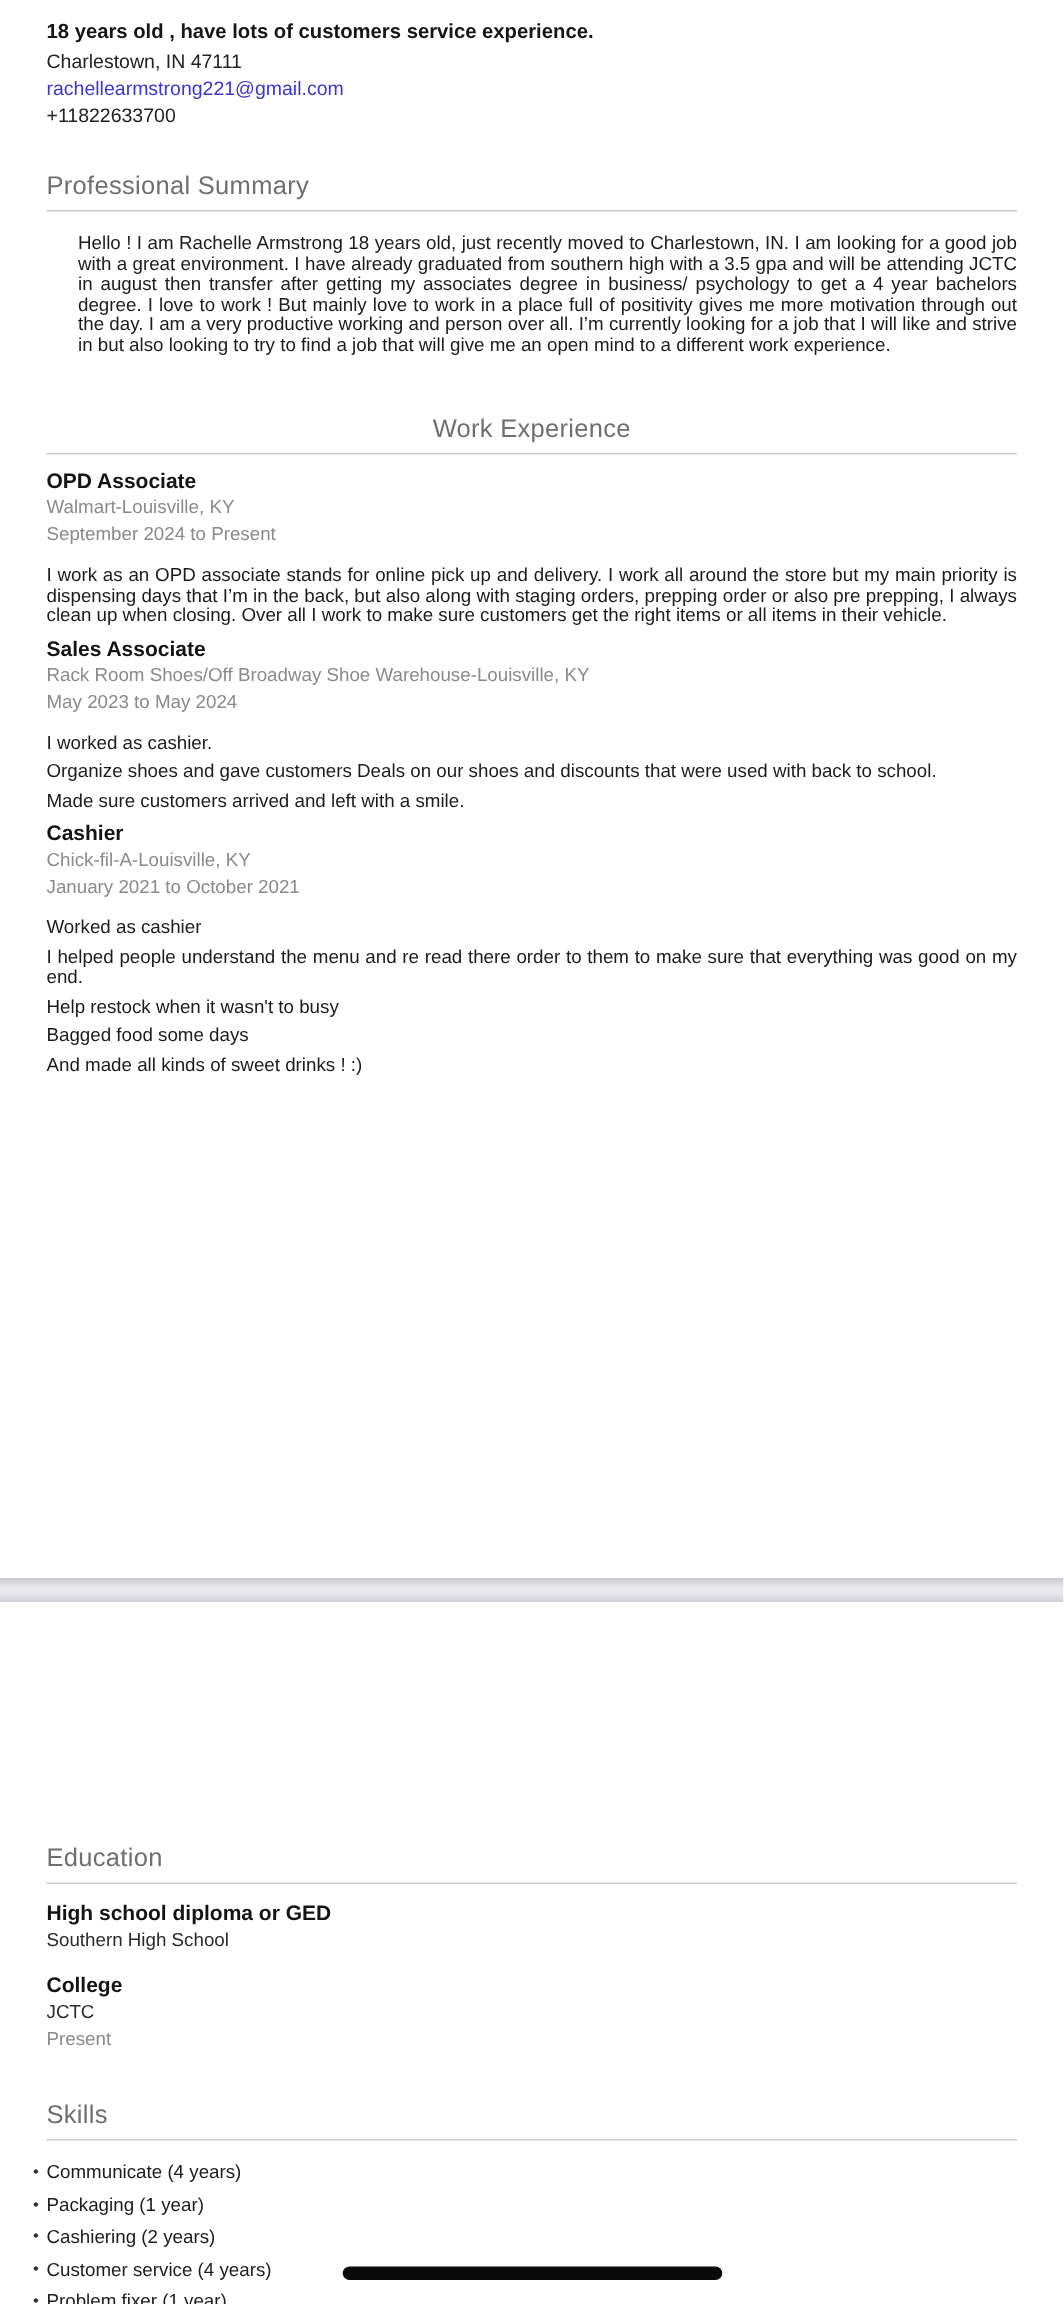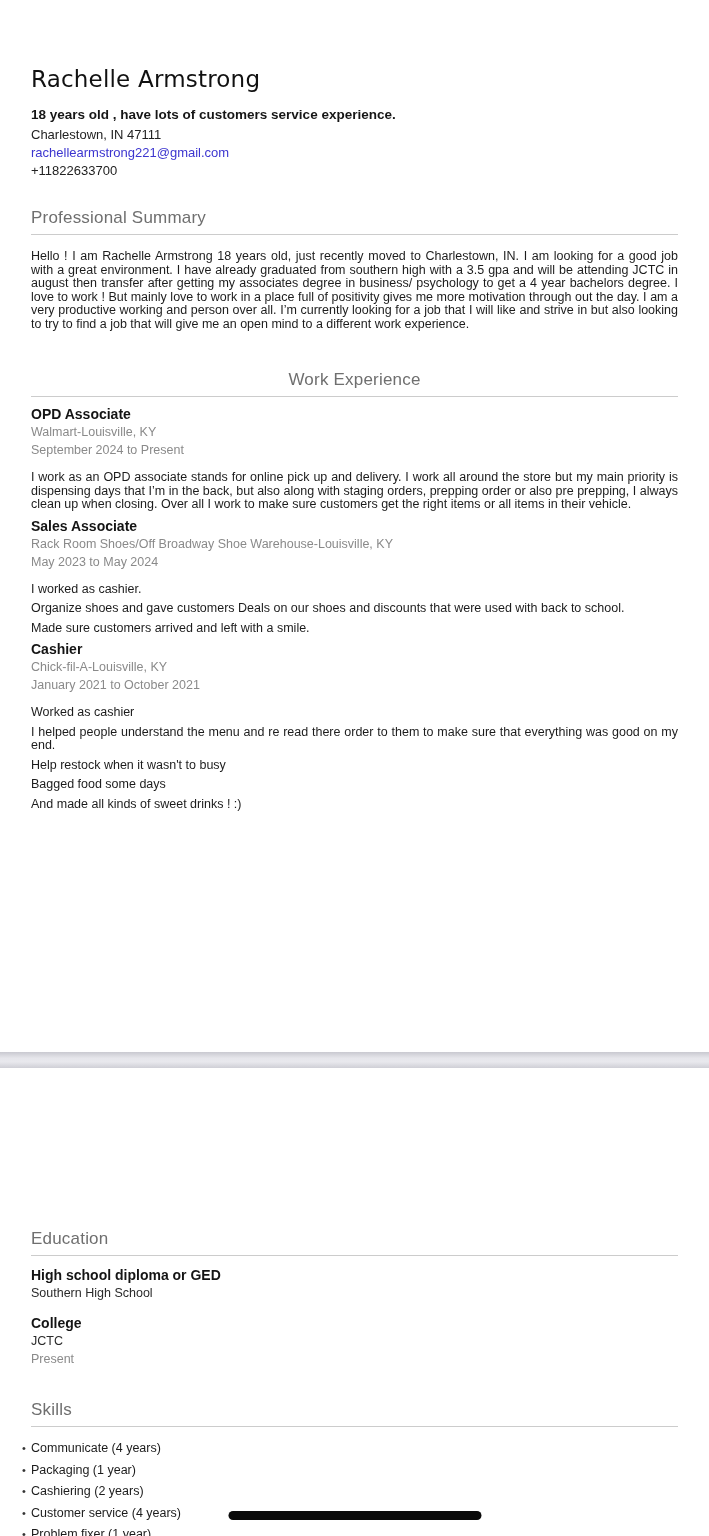--- a/index.html
+++ b/index.html
@@ -33,21 +33,21 @@
     font-size: 17px; line-height: 21px; font-weight: 400;
     color: #6f6f6f; letter-spacing: 0.2px;
     border-bottom: 1px solid #cccccc;
     padding-bottom: 6px; margin: 0;
   }
   .summary-title { margin-top: 27px; }
   .work-title { margin-top: 38px; text-align: center; }
 
   .body-text { font-size: 12.5px; line-height: 13.5px; margin: 0; color: #1c1c1c; }
   .justify { text-align: justify; }
-  .summary-body { margin-top: 15px; }
+  .summary-body { margin-top: 15px; margin-left: 21px; }
 
   
   .jobs { }
   .job { margin-top: 4px; }
   .job:first-child { margin-top: 9px; }
   .job-title { margin: 0; font-size: 14px; line-height: 17px; font-weight: 700; color: #141414; }
   .job-meta { font-size: 12.5px; line-height: 18px; color: #8a8a8a; }
   .job-desc { margin-top: 12px; }
   .job-desc p { margin: 0 0 6px; }
 
@@ -83,21 +83,20 @@
     transform: translateX(-50%);
     width: 253px; height: 9px; border-radius: 5px;
     background: #0a0a0a;
   }
 </style>
 </head>
 <body>
 
 <div class="sheet sheet1">
 
-  <h1 class="name">Rachelle Armstrong</h1>
   <p class="tagline">18 years old , have lots of customers service experience.</p>
 
   <div class="contact">
     <span class="contact-line">Charlestown, IN 47111</span>
     <a class="contact-line email">rachellearmstrong221@gmail.com</a>
     <span class="contact-line">+11822633700</span>
   </div>
 
   <h2 class="section-title summary-title">Professional Summary</h2>
   <p class="body-text justify summary-body">Hello ! I am Rachelle Armstrong 18 years old, just recently moved to Charlestown, IN. I am looking for a good job with a great environment. I have already graduated from southern high with a 3.5 gpa and will be attending JCTC in august then transfer after getting my associates degree in business/ psychology to get a 4 year bachelors degree. I love to work ! But mainly love to work in a place full of positivity gives me more motivation through out the day. I am a very productive working and person over all. I’m currently looking for a job that I will like and strive in but also looking to try to find a job that will give me an open mind to a different work experience.</p>

